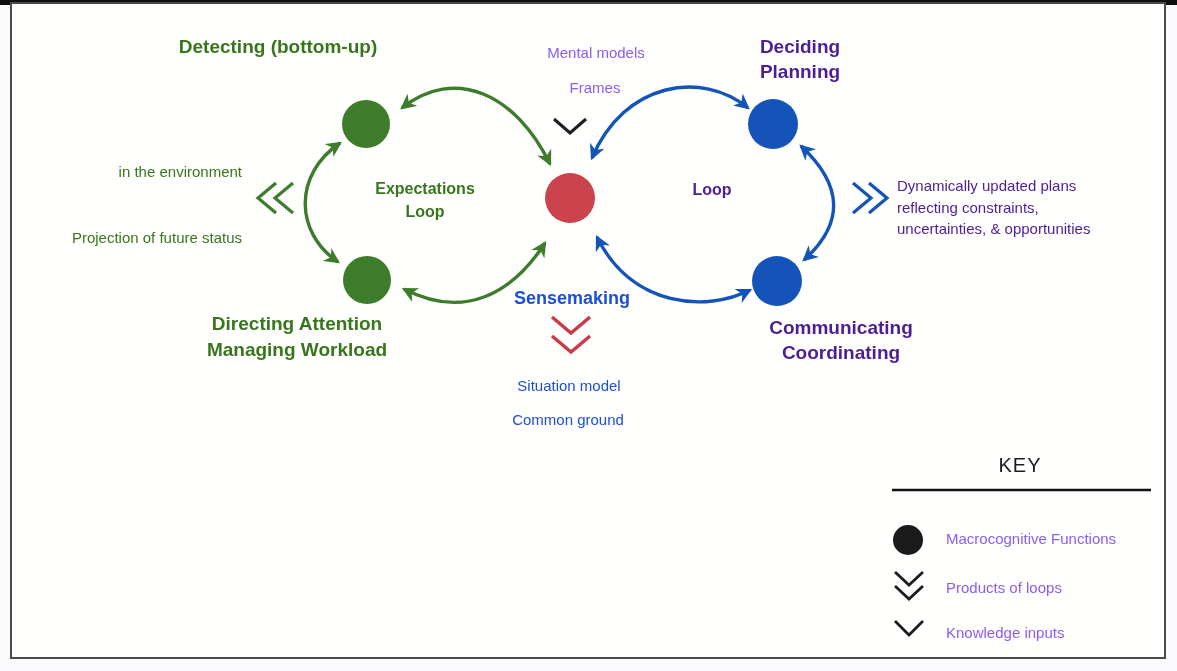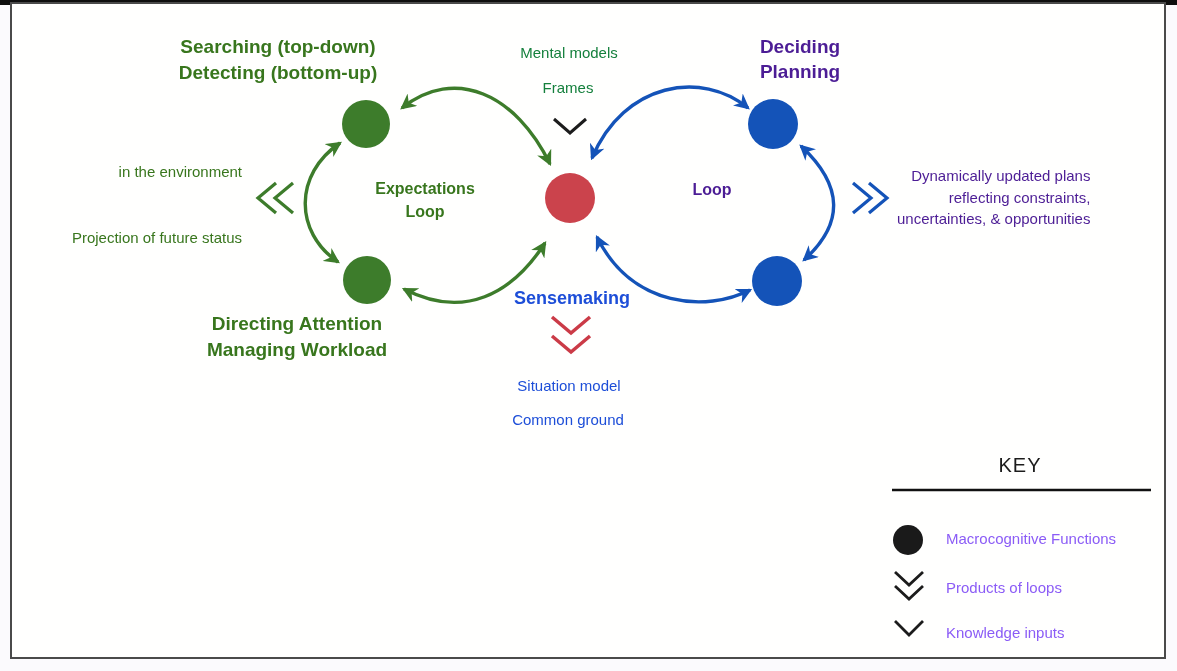--- a/index.html
+++ b/index.html
@@ -9,21 +9,21 @@
          border:2px solid #4a4a4a;background:#fffffe;}
   #overlay{position:absolute;left:0;top:0;width:1177px;height:671px;}
   .t{position:absolute;white-space:nowrap;}
   .cx{transform:translateX(-50%);text-align:center;}
   .h{font-weight:bold;font-size:19px;line-height:26px;}
   .loop{font-weight:bold;font-size:16px;line-height:23px;}
   .p{font-size:15px;line-height:21px;}
   .green{color:#38761d;}
   .blue{color:#4c1d95;}
   .red{color:#1d4ed8;}
-  .black{color:#15803d;}
+  .black{color:#8b5cf6;margin-left:27px;}
   .sense{font-weight:bold;font-size:18px;}
   .keytitle{font-size:20px;letter-spacing:1px;color:#1c1c1c;}
   .keylabel{position:absolute;left:946px;font-size:15px;color:#8b5cf6;white-space:nowrap;}
 </style>
 </head>
 <body>
 
 <div id="stage">
   <div id="topbar"></div>
   <div id="frame"></div>
@@ -64,21 +64,20 @@
     <polyline points="869,183 887,198 869,213" fill="none" stroke="#1453b8" stroke-width="3.2"></polyline>
 
     <line x1="892" y1="490" x2="1151" y2="490" stroke="#111111" stroke-width="2.4"></line>
     <circle cx="908" cy="540" r="15" fill="#1a1a1a"></circle>
     <polyline points="895,572 909,585 923,572" fill="none" stroke="#1c1c1c" stroke-width="2.8"></polyline>
     <polyline points="895,586 909,599 923,586" fill="none" stroke="#1c1c1c" stroke-width="2.8"></polyline>
     <polyline points="895,621 909,635 923,621" fill="none" stroke="#1c1c1c" stroke-width="2.8"></polyline>
   </svg>
 
   <div class="t cx h green" style="left:278px;top:34px;">
-    <div>Searching (top-down)</div>
     <div>Detecting (bottom-up)</div>
   </div>
 
   <div class="t cx p black" style="left:569px;top:42px;">Mental models</div>
   <div class="t cx p black" style="left:568px;top:77px;">Frames</div>
 
   <div class="t cx h blue" style="left:800px;top:34px;line-height:25px;">
     <div>Deciding</div>
     <div>Planning</div>
   </div>
@@ -89,32 +88,36 @@
   </div>
   <div class="t cx loop blue" style="left:712px;top:178px;">
     <div>Loop</div>
   </div>
 
   <div class="t p green" style="left:18px;top:161px;width:224px;text-align:right;">
     <div>in the environment</div>
   </div>
   <div class="t p green" style="left:18px;top:227px;width:224px;text-align:right;">Projection of future status</div>
 
-  <div class="t p blue" style="left:897px;top:165px;line-height:21.5px;text-align:right;">
+  <div class="t p blue" style="left:897px;top:175px;line-height:21.5px;">
     <div>Dynamically updated plans</div>
     <div>reflecting constraints,</div>
     <div>uncertainties, &amp; opportunities</div>
   </div>
 
   <div class="t cx sense red" style="left:572px;top:288px;">Sensemaking</div>
   <div class="t cx p red" style="left:569px;top:375px;">Situation model</div>
   <div class="t cx p red" style="left:568px;top:409px;">Common ground</div>
 
   <div class="t cx h green" style="left:297px;top:311px;">
     <div>Directing Attention</div>
     <div>Managing Workload</div>
   </div>
+  <div class="t cx h blue" style="left:841px;top:315px;line-height:25px;">
+    <div>Communicating</div>
+    <div>Coordinating</div>
+  </div>
 
   <div class="t cx keytitle" style="left:1020px;top:454px;">KEY</div>
   <div class="keylabel" style="top:530px;">Macrocognitive Functions</div>
   <div class="keylabel" style="top:579px;">Products of loops</div>
   <div class="keylabel" style="top:624px;">Knowledge inputs</div>
 </div>
 
 </body></html>

